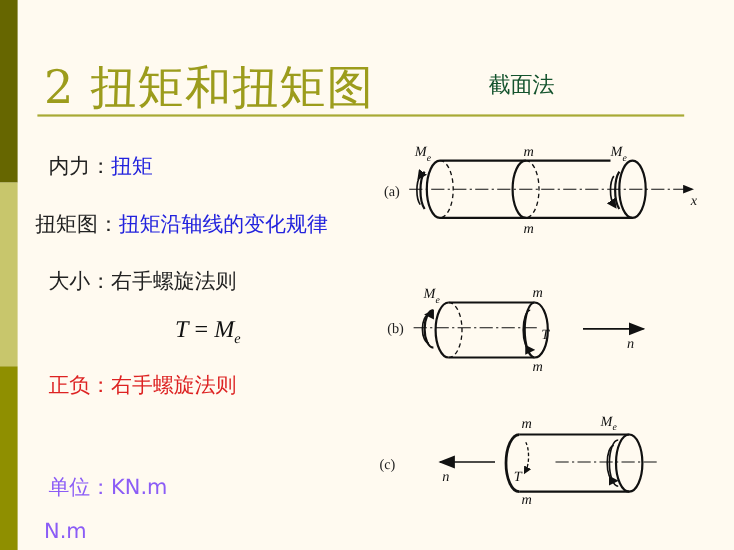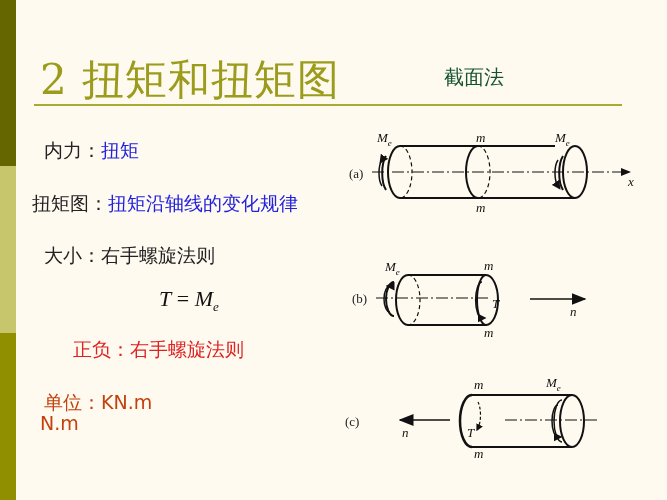--- a/index.html
+++ b/index.html
@@ -12,21 +12,21 @@
   .title { position:absolute; left:40px; top:52px; font-size:42px; color:#9c9c1c; letter-spacing:1px; }
   .title-rule { position:absolute; left:34px; top:104px; width:588px; height:2px; background:#a8aa34; }
   .method { position:absolute; left:444px; top:64px; font-size:20px; font-weight:normal; color:#14532d;
             font-family:"DejaVu Sans","Liberation Sans",sans-serif; }
   .line { position:absolute; font-size:19px; color:#222; white-space:nowrap; }
   .blue { color:#2222dd; }
   .red { color:#dd2222; }
   .eq { position:absolute; left:128px; top:286px; font-size:22px; font-style:italic; color:#111;
         font-family:"Liberation Serif",serif;margin-left:31px; }
   .eq sub { font-size:13px; }
-  .unit { position:absolute; font-size:19px; color:#c2410c; font-family:"DejaVu Sans","Liberation Sans",sans-serif; }
+  .unit { position:absolute; font-size:19px; color:#8b5cf6; font-family:"DejaVu Sans","Liberation Sans",sans-serif;margin-top:40px; }
   .unit .cn { font-family:"DejaVu Serif",serif; }
   svg { position:absolute; left:0; top:0; }
   .lbl { font-family:"Liberation Serif",serif; font-style:italic; font-size:13px; fill:#111; }
   .plbl { font-family:"Liberation Serif",serif; font-size:13px; fill:#222; }
 </style>
 </head>
 <body>
 
 <div class="bar bar1"></div>
 <div class="bar bar2"></div>
@@ -41,27 +41,27 @@
 </div>
 <div class="line" style="left:32px; top:191px;">
   <span>扭矩图：</span><span class="blue">扭矩沿轴线的变化规律</span>
 </div>
 <div class="line" style="left:44px; top:243px;">
   <span>大小：</span><span>右手螺旋法则</span>
 </div>
 <div class="eq">
   <span>T</span><span style="font-style:normal"> = </span><span>M</span><sub>e</sub>
 </div>
-<div class="line red" style="left:44px; top:337px;margin-left:29px;">
+<div class="line red" style="left:44px; top:337px;">
   <span>正负：</span><span>右手螺旋法则</span>
 </div>
 <div class="unit" style="left:44px; top:390px;">
   <span class="cn">单位：</span><span>KN.m</span>
 </div>
-<div class="unit" style="left:40px; top:412px;">N.m</div>
+<div class="unit" style="left:40px; top:432px;">N.m</div>
 
 <svg width="667" height="500">
   <defs>
     <marker id="ah" markerWidth="10" markerHeight="8" refX="9" refY="4" orient="auto">
       <path d="M0,0 L10,4 L0,8 z" fill="#111"></path>
     </marker>
     <marker id="sa" markerWidth="6" markerHeight="6" refX="3" refY="3" orient="auto">
       <path d="M0,0 L6,3 L0,6 z" fill="#111"></path>
     </marker>
   </defs>

